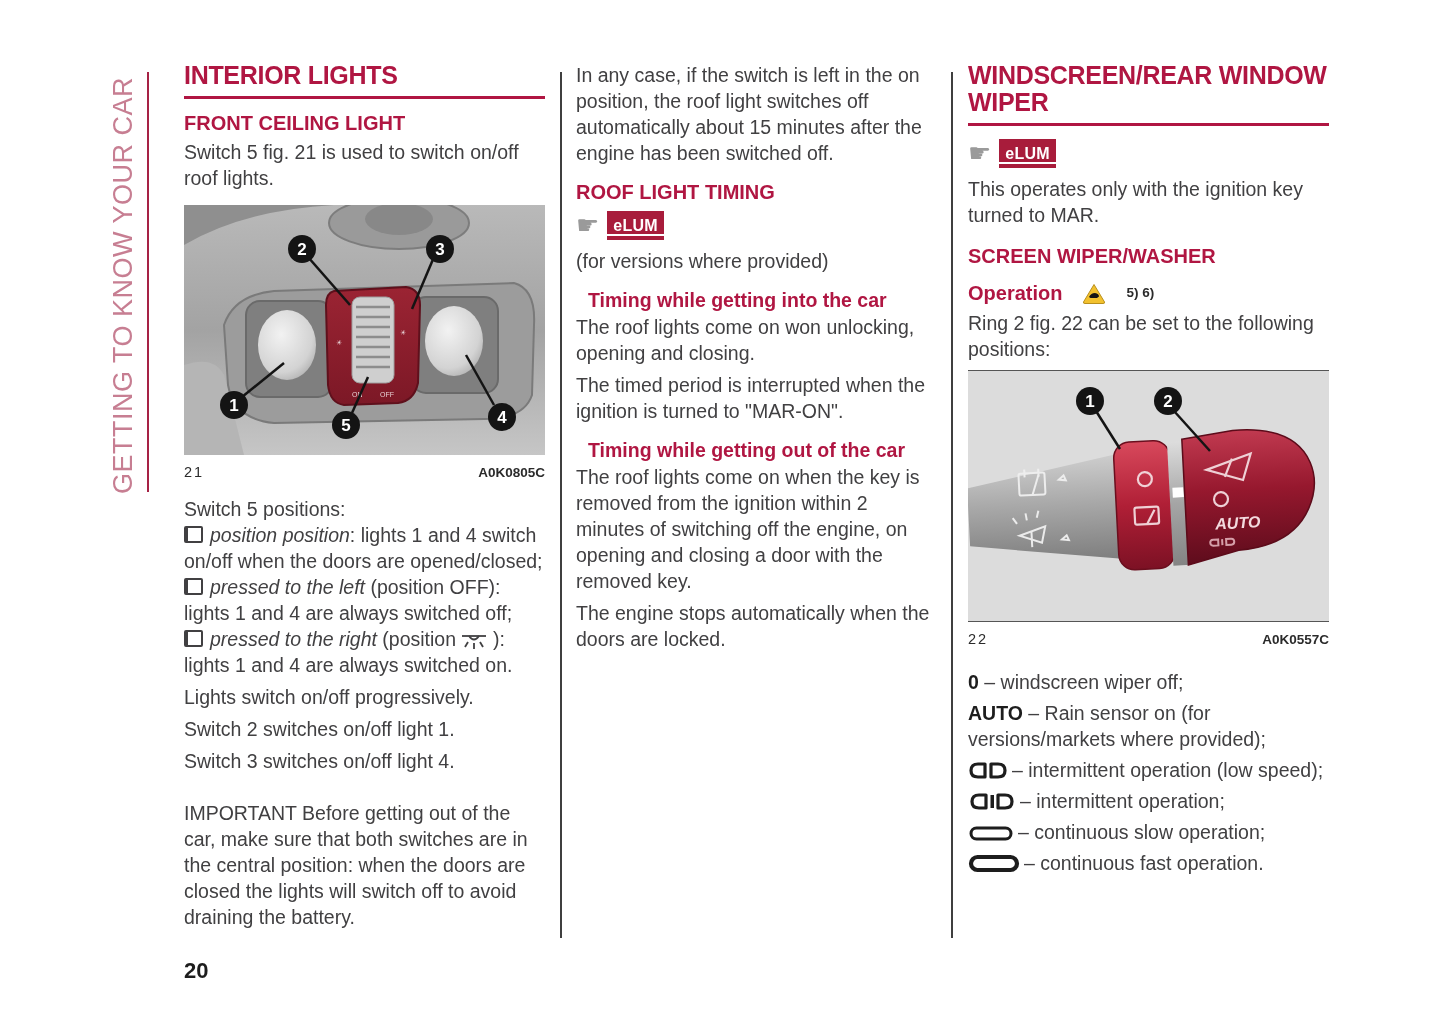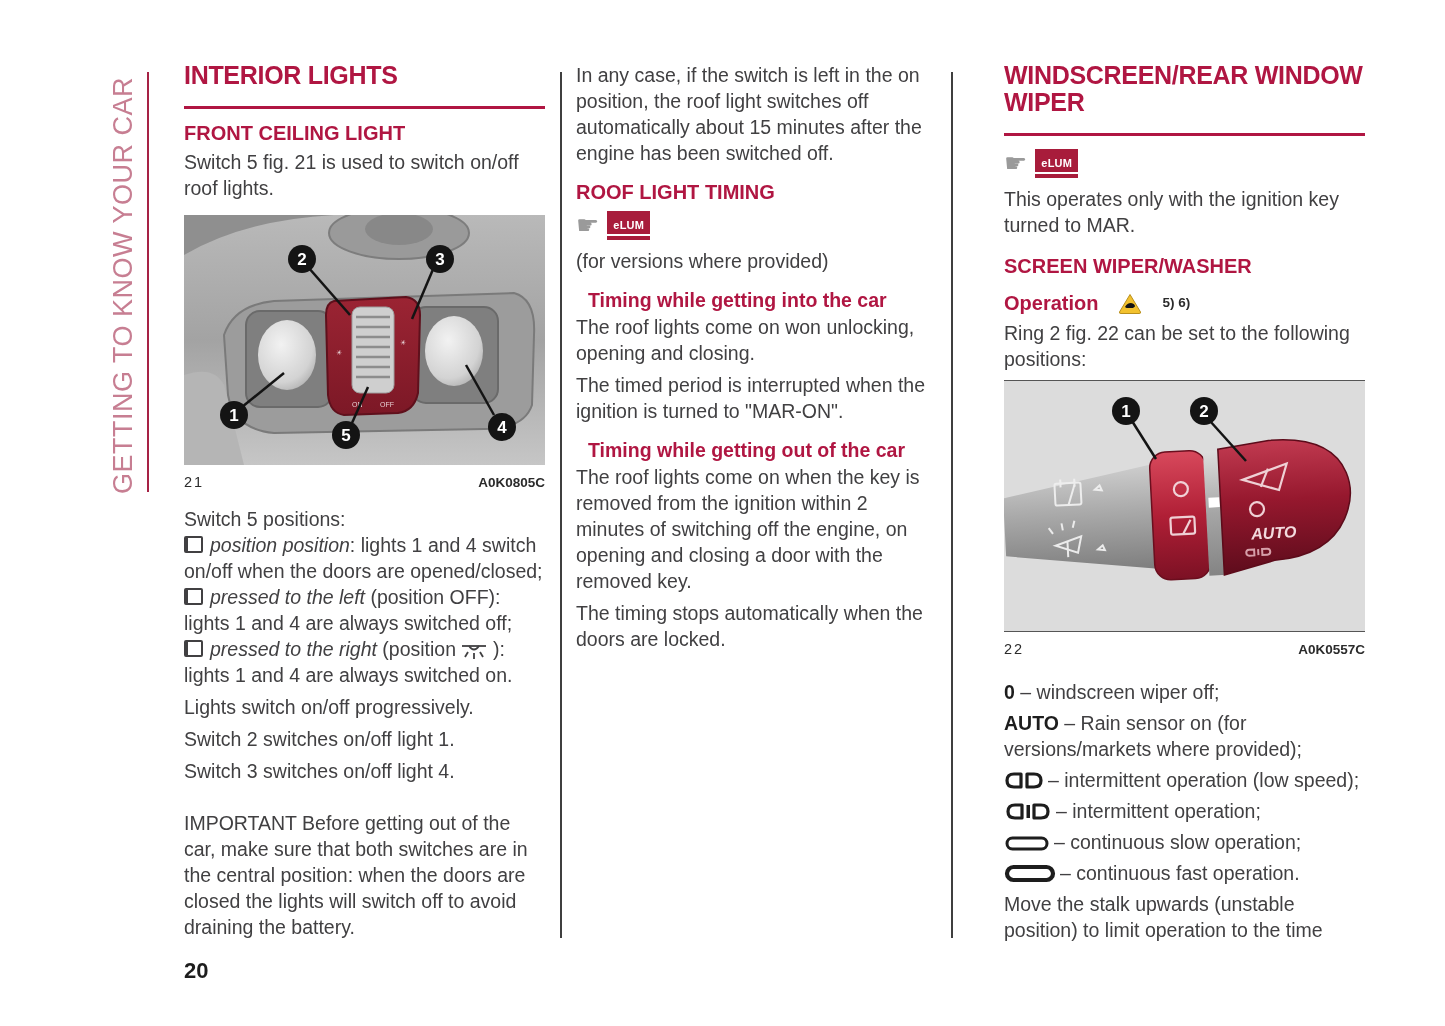--- a/index.html
+++ b/index.html
@@ -11,24 +11,24 @@
   .side-label{writing-mode:vertical-rl;transform:rotate(180deg);white-space:nowrap;
     font-size:27px;line-height:46px;color:#c77e92;letter-spacing:0.5px;height:424px;}
   .side-rule{position:absolute;left:147px;top:72px;width:2px;height:420px;background:#a62245;}
 
   
   .vdiv{position:absolute;top:72px;width:2px;height:866px;background:#3f3f3f;}
   .vdiv1{left:560px;} .vdiv2{left:951px;}
 
   
   .col{position:absolute;top:62px;width:361px;font-size:19.5px;line-height:26px;}
-  .col1{left:184px;} .col2{left:576px;} .col3{left:968px;margin-left:36px;}
+  .col1{left:184px;} .col2{left:576px;} .col3{left:968px;}
 
   h1.sect{margin:0 0 12px 0;font-size:25px;line-height:27px;color:#b01642;
-    letter-spacing:-0.3px;border-bottom:3px solid #b01642;padding-bottom:17px;font-weight:bold;}
+    letter-spacing:-0.3px;border-bottom:3px solid #b01642;padding-bottom:7px;font-weight:bold;}
   h2.sub{margin:10px 0 4px 0;font-size:20px;line-height:24px;color:#b01642;font-weight:bold;}
   h3.minor{margin:14px 0 2px 12px;font-size:19.5px;line-height:24px;color:#b01642;font-weight:bold;}
   p{margin:0 0 6px 0;}
   p.tight{margin:0;}
   .gap-top{margin-top:12px;}
 
   
   .figure{margin:14px 0 0 0;}
   .fig-img{display:block;width:361px;height:250px;}
   .fig22-border{border-top:1px solid #555;border-bottom:1px solid #555;}
@@ -36,21 +36,21 @@
     margin:4px 0 10px 0;font-size:14.5px;color:#2b2b2b;}
   .fig-cap .num{font-weight:normal;letter-spacing:2px;}
   .fig-cap .code{font-weight:bold;font-size:13.5px;}
 
   
   .sqbullet{display:inline-block;width:13px;height:13px;border:2px solid #414042;
     border-left-width:4px;border-radius:2px;margin-right:7px;vertical-align:-1px;}
   .icon-inline{display:inline-block;vertical-align:middle;}
   .elum-row{display:flex;align-items:center;gap:8px;margin:6px 0 8px 0;height:30px;}
   .manicule{font-family:"DejaVu Sans",sans-serif;font-size:26px;color:#9a9a9a;line-height:1;}
-  .elum-badge{background:#a81c3b;color:#fff;font-weight:bold;font-size:11px;
+  .elum-badge{background:#a81c3b;color:#fff;font-weight:bold;font-size:16px;
     padding:8px 6px 2px 6px;line-height:13px;box-shadow:inset 0 -4px 0 #a81c3b, inset 0 -6px 0 #ffffff;
     padding-bottom:8px;letter-spacing:0.2px;}
   .op-line{display:flex;align-items:center;gap:20px;margin:12px 0 4px 0;}
   .op-label{color:#b01642;font-weight:bold;font-size:20px;}
   .op-refs{font-weight:bold;font-size:13.5px;color:#2b2b2b;}
 
   .wiper-item{margin:0 0 5px 0;}
   .wiper-item .sym-txt{font-weight:bold;color:#1d1d1d;}
   .wiper-item svg{vertical-align:-3px;margin-right:4px;}
 
@@ -176,21 +176,21 @@
       <span class="elum-badge">eLUM</span>
     </div>
     <p>(for versions where provided)</p>
 
     <h3 class="minor">Timing while getting into the car</h3>
     <p class="tight">The roof lights come on won unlocking, opening and closing.</p>
     <p class="tight" style="margin-top:6px;">The timed period is interrupted when the ignition is turned to "MAR-ON".</p>
 
     <h3 class="minor">Timing while getting out of the car</h3>
     <p class="tight">The roof lights come on when the key is removed from the ignition within 2 minutes of switching off the engine, on opening and closing a door with the removed key.</p>
-    <p class="tight" style="margin-top:6px;">The timing stops automatically when the doors are locked.</p>
+    <p class="tight" style="margin-top:6px;">The engine stops automatically when the doors are locked.</p>
   </div>
 
   <div class="col col3">
     <h1 class="sect">WINDSCREEN/REAR WINDOW WIPER</h1>
     <div class="elum-row" style="margin-top:2px;">
       <span class="manicule">☛</span>
       <span class="elum-badge">eLUM</span>
     </div>
     <p>This operates only with the ignition key turned to MAR.</p>
     <h2 class="sub" style="margin-top:16px;">SCREEN WIPER/WASHER</h2>
@@ -306,17 +306,16 @@
             </g>
             <rect x="22.5" y="3" width="3.5" height="13" fill="#1d1d1d"></rect>
           </svg><span>– intermittent operation;</span></p>
       <p class="wiper-item"><svg width="46" height="17" viewBox="0 0 46 17">
             <rect x="3" y="3" width="40" height="11" rx="5.5" stroke="#1d1d1d" stroke-width="3" fill="none"></rect>
           </svg><span>– continuous slow operation;</span></p>
       <p class="wiper-item"><svg width="52" height="19" viewBox="0 0 52 19">
             <rect x="3" y="3" width="46" height="13" rx="6.5" stroke="#1d1d1d" stroke-width="4.2" fill="none"></rect>
           </svg><span>– continuous fast operation.</span></p>
     </div>
-    <p class="tight" style="margin-top:4px;">Move the stalk upwards (unstable position) to limit operation to the time</p>
   </div>
 
   <div class="page-num">20</div>
 </div>
 
 </body></html>

